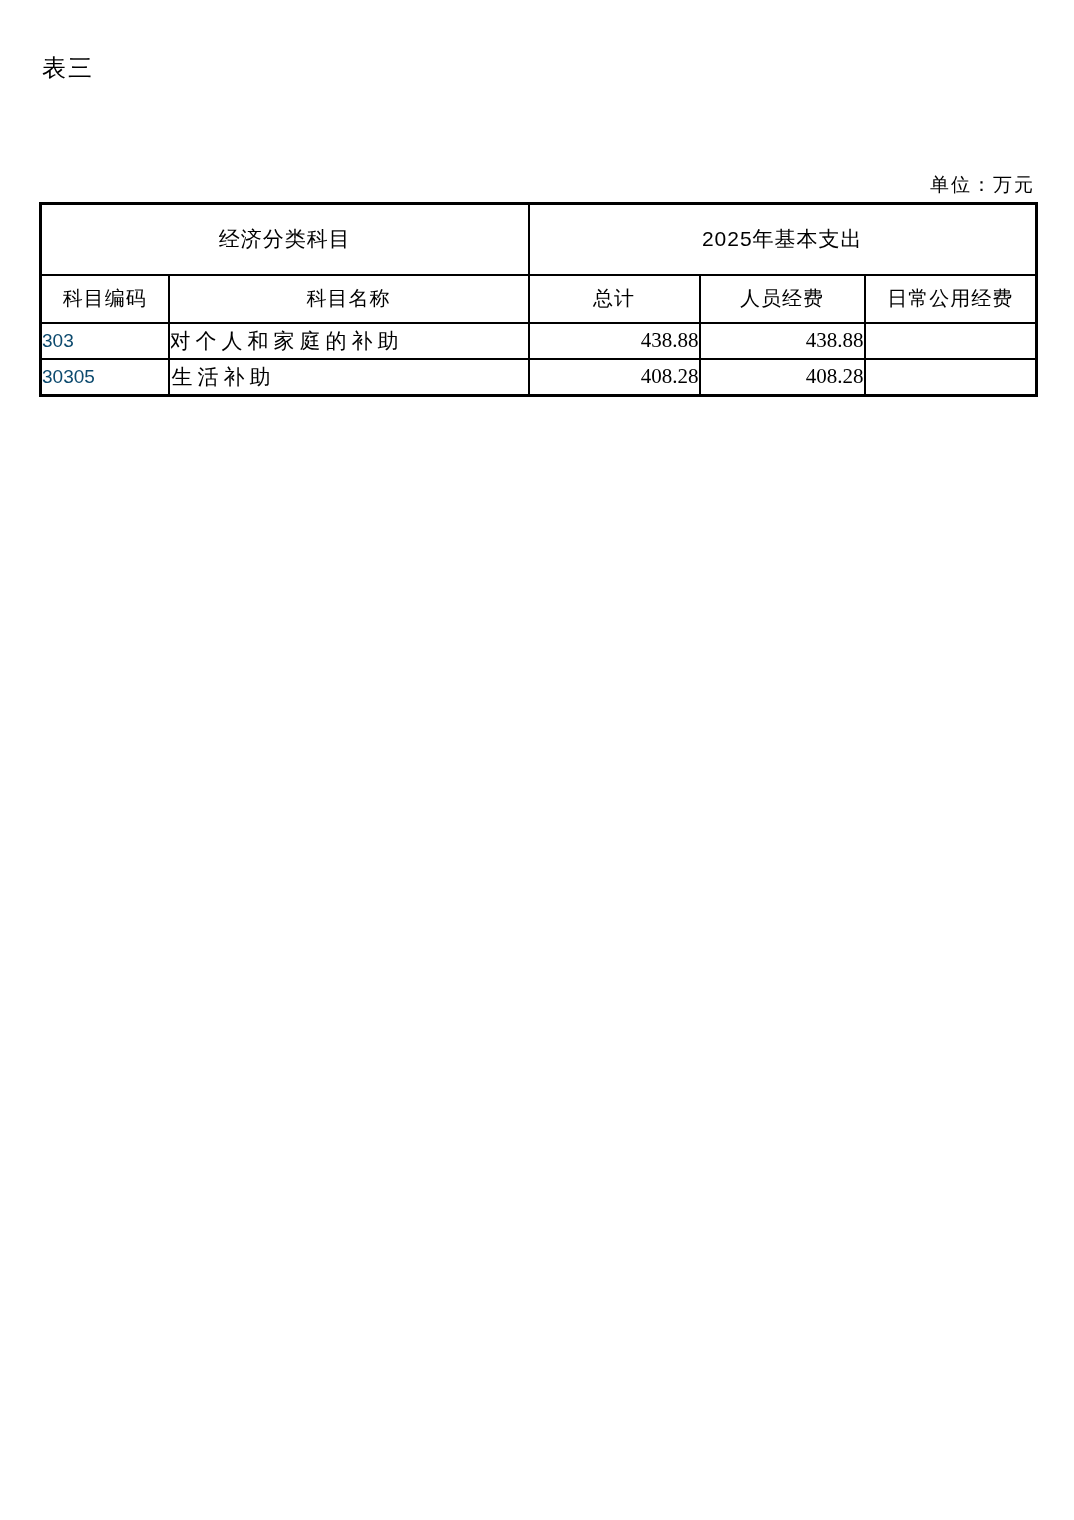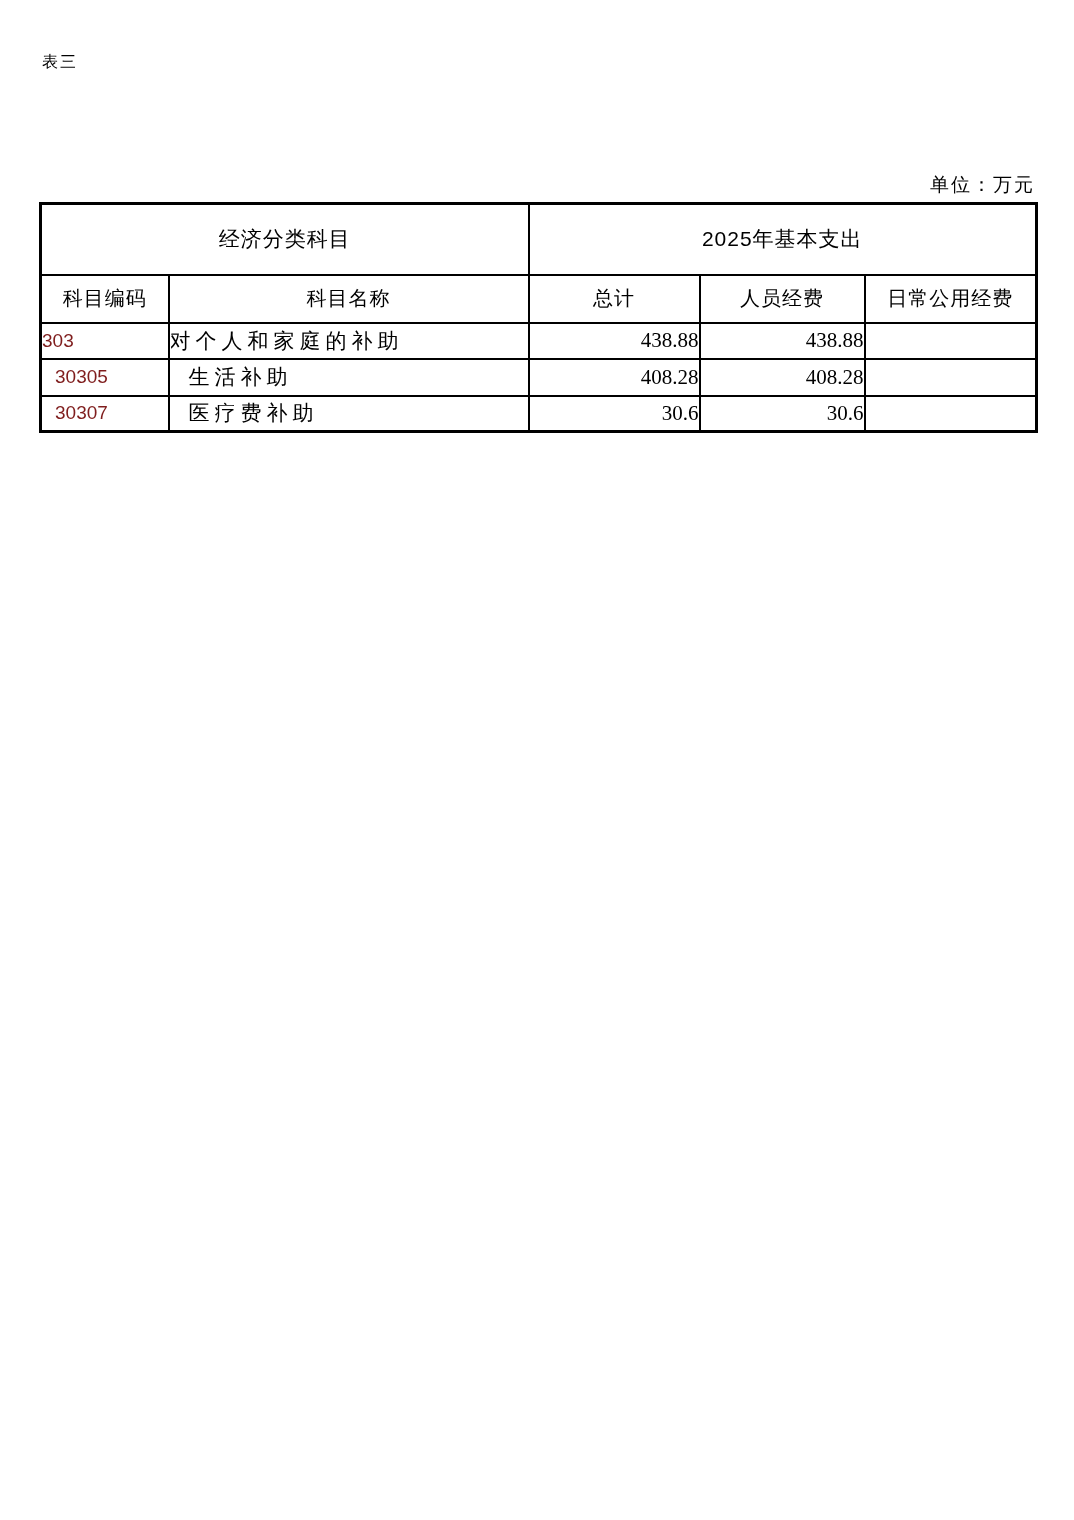--- a/index.html
+++ b/index.html
@@ -16,21 +16,21 @@
     font-family: "Liberation Sans", sans-serif;
     overflow: hidden;
   }
   .kai {
     font-family: "DejaVu Serif", serif;
   }
   .table-label {
     position: absolute;
     left: 42px;
     top: 52px;
-    font-size: 16px;
+    font-size: 24px;
     letter-spacing: 2px;
   }
   .doc-title {
     position: absolute;
     left: 0;
     right: 0;
     top: 88px;
     text-align: center;
     font-family: "DejaVu Serif", serif;
     font-weight: bold;
@@ -84,32 +84,32 @@
     font-size: 21px;
     text-align: right;
     padding-right: 3px;
   }
   td.num.bold { font-weight: bold; }
   td.code {
     font-family: "Liberation Sans", sans-serif;
     font-size: 19px;
     text-align: left;
     padding-left: 4px;
-    color: #7f1d1d;
+    color: #0c4a6e;
   }
   td.name {
     font-family: "DejaVu Serif", serif;
     font-size: 21px;
     text-align: left;
     padding-left: 9px;
     letter-spacing: 5px;
     border-radius: 12px;
   }
-  tr.lvl2 td.code { padding-left: 13px; }
-  tr.lvl2 td.name { padding-left: 19px; }
+  tr.lvl2 td.code { }
+  tr.lvl2 td.name { padding-left: 2px; }
 </style>
 </head>
 <body>
 
 <div class="page">
 
   <div class="table-label kai">表三</div>
 
 
   <div class="unit-note kai">单位：万元</div>
@@ -147,23 +147,16 @@
     </tr>
 
     <tr class="drow lvl2" style="height:37px;">
       <td class="code">30305</td>
       <td class="name">生活补助</td>
       <td class="num">408.28</td>
       <td class="num">408.28</td>
       <td class="num"></td>
     </tr>
 
-    <tr class="drow lvl2">
-      <td class="code">30307</td>
-      <td class="name">医疗费补助</td>
-      <td class="num">30.6</td>
-      <td class="num">30.6</td>
-      <td class="num"></td>
-    </tr>
   </tbody>
     </table>
 
 </div>
 
 </body></html>

